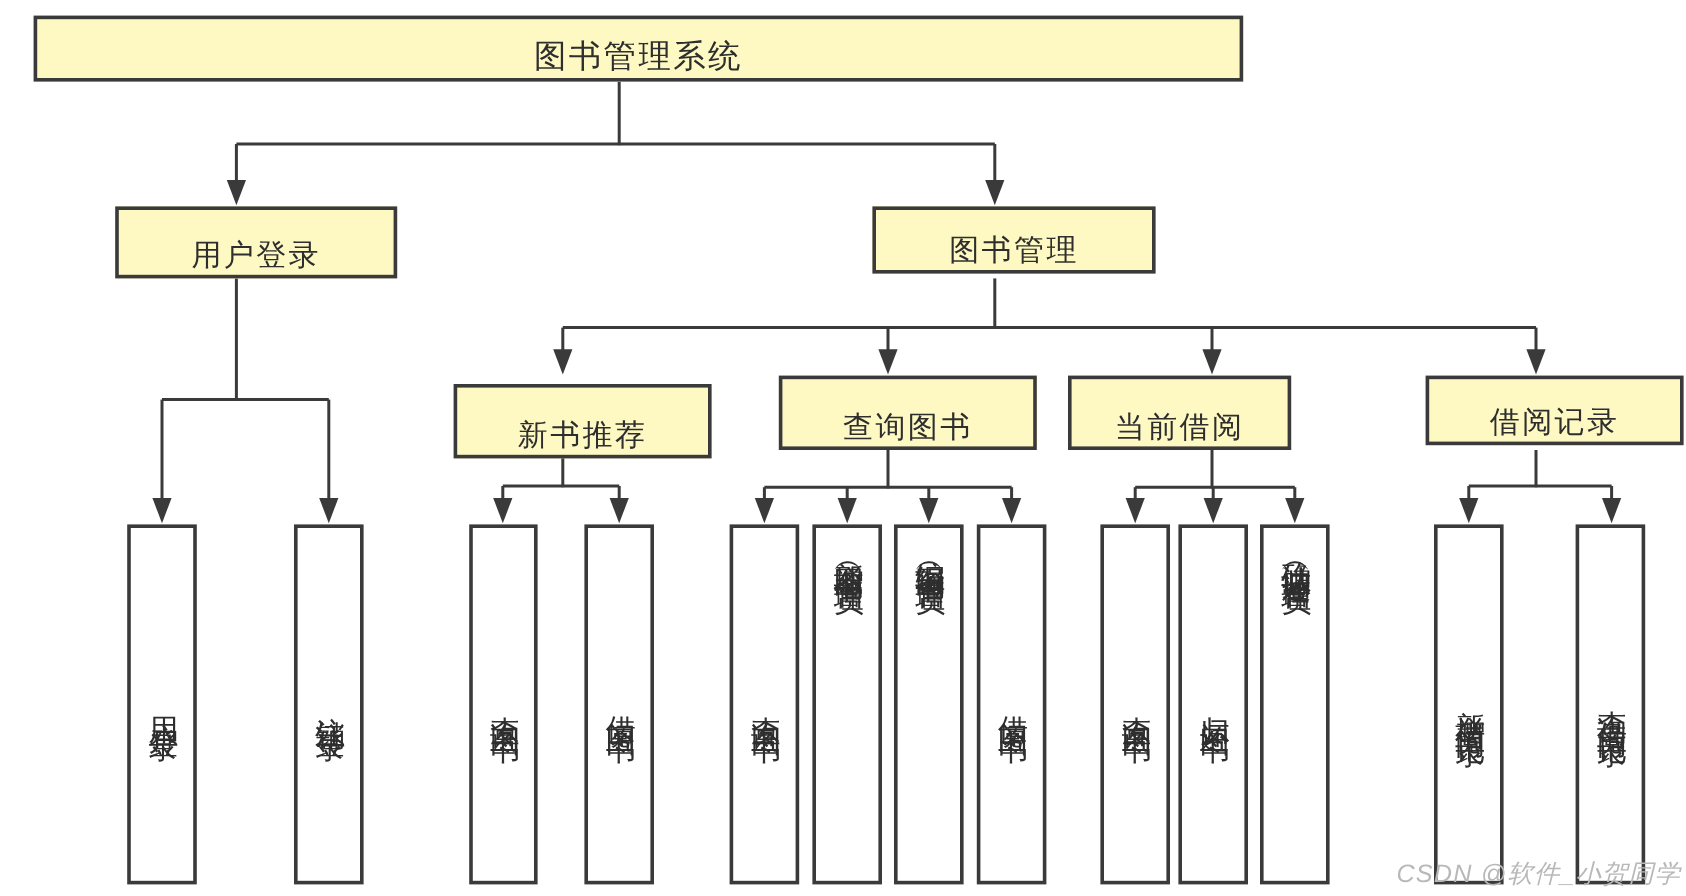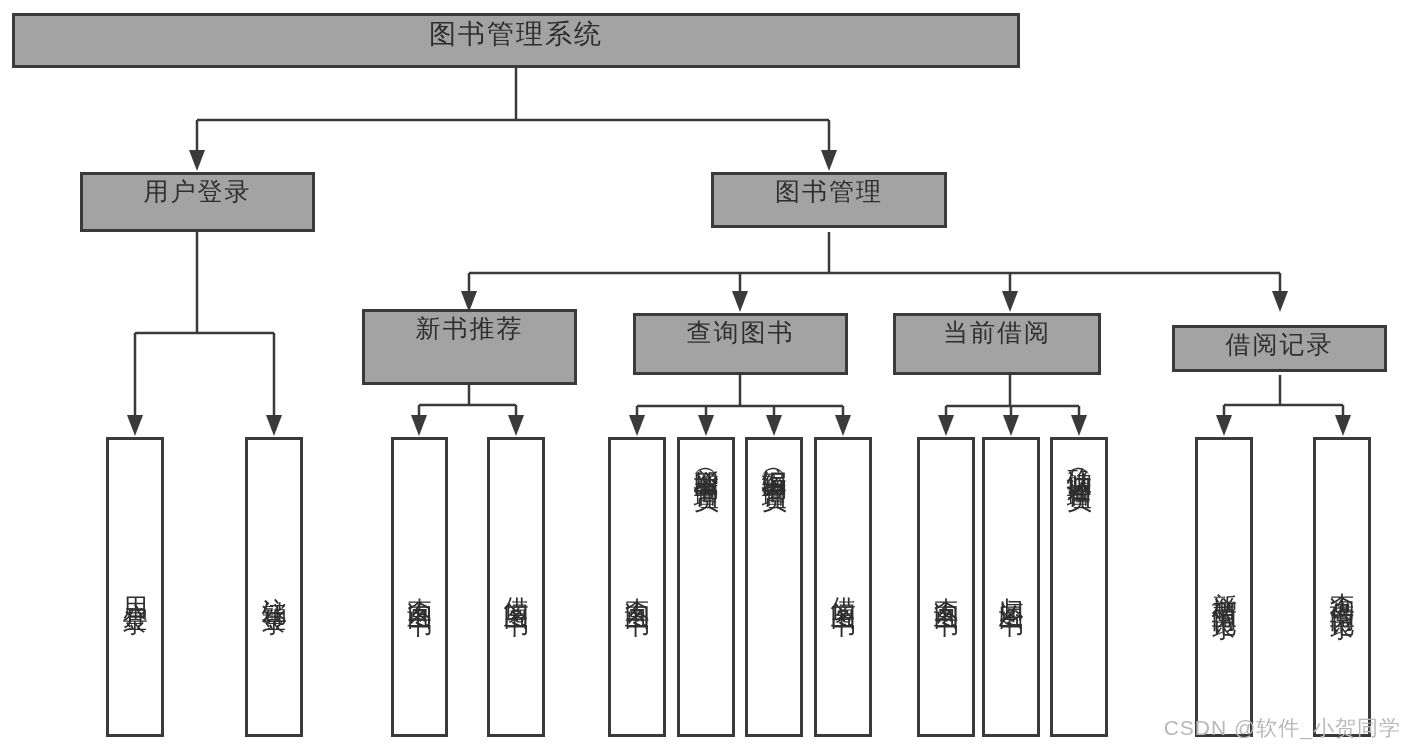--- a/index.html
+++ b/index.html
@@ -6,37 +6,37 @@
   html,body { margin:0; padding:0; background:var(--bg); }
   .canvas {
     position:relative; width:1405px; height:747px; background:var(--bg);
     font-family:"Liberation Sans", sans-serif; color:var(--text); overflow:hidden;
   }
   svg.connectors { position:absolute; left:0; top:0; pointer-events:none; }
   svg.connectors line { stroke:var(--line); stroke-width:2.5; }
   svg.connectors polygon { fill:var(--line); }
   .box {
     position:absolute; box-sizing:border-box; border:3px solid var(--line);
-    background:#a3a3a3; display:flex; align-items:flex-start; justify-content:center;
+    background:#fef9c3; display:flex; align-items:flex-end; justify-content:center;margin-left:16px;
   }
   .box .lbl { font-size:25px; letter-spacing:2px; white-space:nowrap; }
   .box.root .lbl { font-size:27px; }
   .vbox {
     position:absolute; box-sizing:border-box; border:3px solid var(--line);
     background:#fff; display:flex; align-items:center; justify-content:center;
   }
   .vbox .lbl {
     writing-mode:vertical-rl; text-orientation:mixed;
     font-size:25px; letter-spacing:5px; line-height:1.1; white-space:nowrap;
   }
   .vbox.top { align-items:flex-start; padding-top:8px; }
   .vbox.top .lbl { letter-spacing:3px; }
   .watermark {
     position:absolute; right:4px; top:714px; font-size:21px; color:var(--wm);
-    letter-spacing:1px; z-index:5; white-space:nowrap;
+    letter-spacing:1px; z-index:5; white-space:nowrap;font-style:italic;
   }
 </style>
 </head>
 <body>
 
 <div class="canvas">
 
   <svg class="connectors" width="1405" height="747">
 
     <line x1="516" y1="68" x2="516" y2="121"></line>
@@ -103,30 +103,30 @@
     <span class="lbl">图书管理系统</span>
   </div>
 
   <div class="box" style="left:80px;top:172px;width:235px;height:60px">
     <span class="lbl">用户登录</span>
   </div>
   <div class="box" style="left:711px;top:172px;width:236px;height:56px">
     <span class="lbl">图书管理</span>
   </div>
 
-  <div class="box" style="left:362px;top:309px;width:215px;height:76px">
+  <div class="box" style="left:362px;top:320px;width:215px;height:62px">
     <span class="lbl">新书推荐</span>
   </div>
   <div class="box" style="left:633px;top:313px;width:215px;height:62px">
     <span class="lbl">查询图书</span>
   </div>
-  <div class="box" style="left:893px;top:313px;width:208px;height:62px">
+  <div class="box" style="left:874px;top:313px;width:186px;height:62px">
     <span class="lbl">当前借阅</span>
   </div>
-  <div class="box" style="left:1172px;top:325px;width:215px;height:47px">
+  <div class="box" style="left:1172px;top:313px;width:215px;height:58px">
     <span class="lbl">借阅记录</span>
   </div>
 
   <div class="vbox" style="left:106px;top:437px;width:58px;height:300px">
     <span class="lbl">用户登录</span>
   </div>
   <div class="vbox" style="left:245px;top:437px;width:58px;height:300px">
     <span class="lbl">注销登录</span>
   </div>
 

